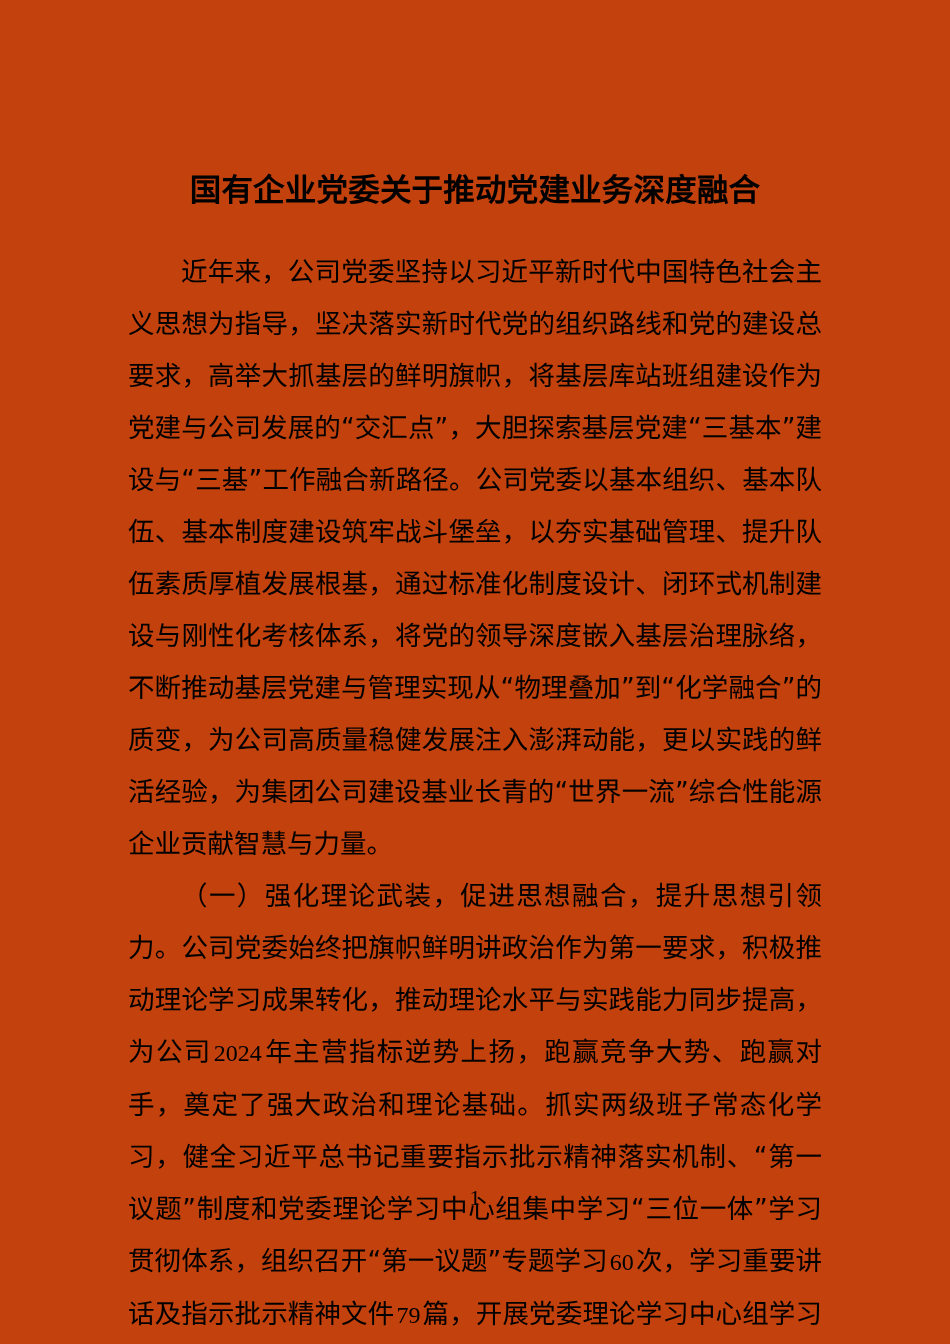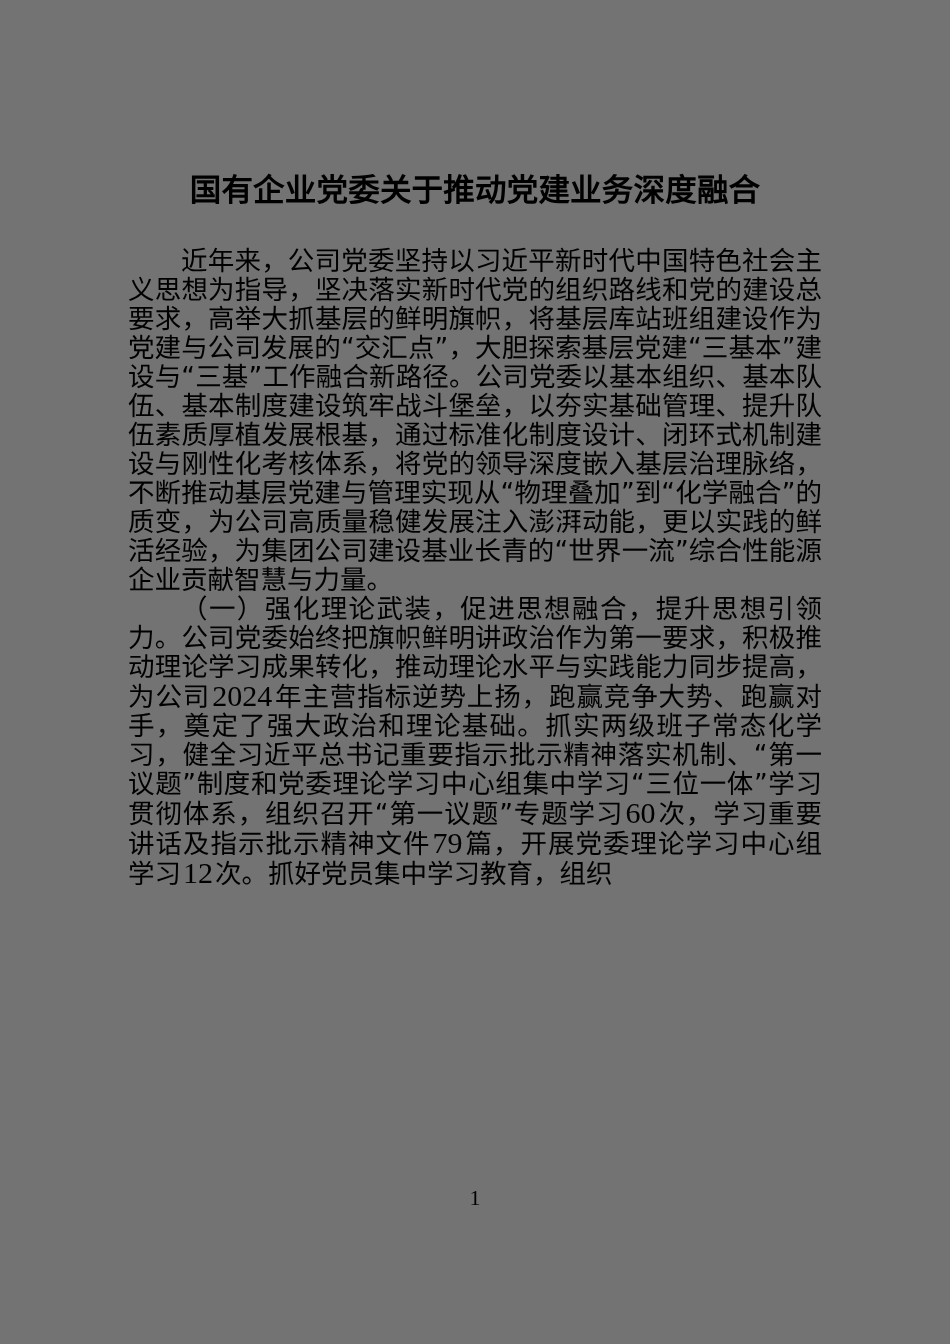--- a/index.html
+++ b/index.html
@@ -6,21 +6,21 @@
   html, body {
     margin: 0;
     padding: 0;
     background: #ffffff;
   }
 
   .page {
     position: relative;
     width: 950px;
     height: 1344px;
-    background: #737373;
+    background: #c2410c;
     overflow: hidden;
     box-sizing: border-box;
   }
 
   .page-body {
     position: absolute;
     left: 128px;
     top: 0;
     width: 694px;
   }
@@ -45,33 +45,33 @@
   
   .body-block {
     margin-top: 33px;
   }
 
   p.para {
     margin: 0;
     font-family: "DejaVu Sans", "Liberation Sans", sans-serif;
     font-weight: 400;
     font-size: 26.5px;
-    line-height: 29px;
+    line-height: 52px;
     color: #000000;
     text-align: justify;
     text-justify: inter-ideograph;
     text-indent: 2em;
     letter-spacing: 0;
     word-break: break-all;
   }
 
   
   .num {
     font-family: "Liberation Serif", "DejaVu Serif", serif;
-    font-size: 30px;
+    font-size: 24px;
     padding: 0 2px;
   }
 
   
   .page-number {
     position: absolute;
     left: 0;
     right: 0;
     top: 1185px;
     text-align: center;

